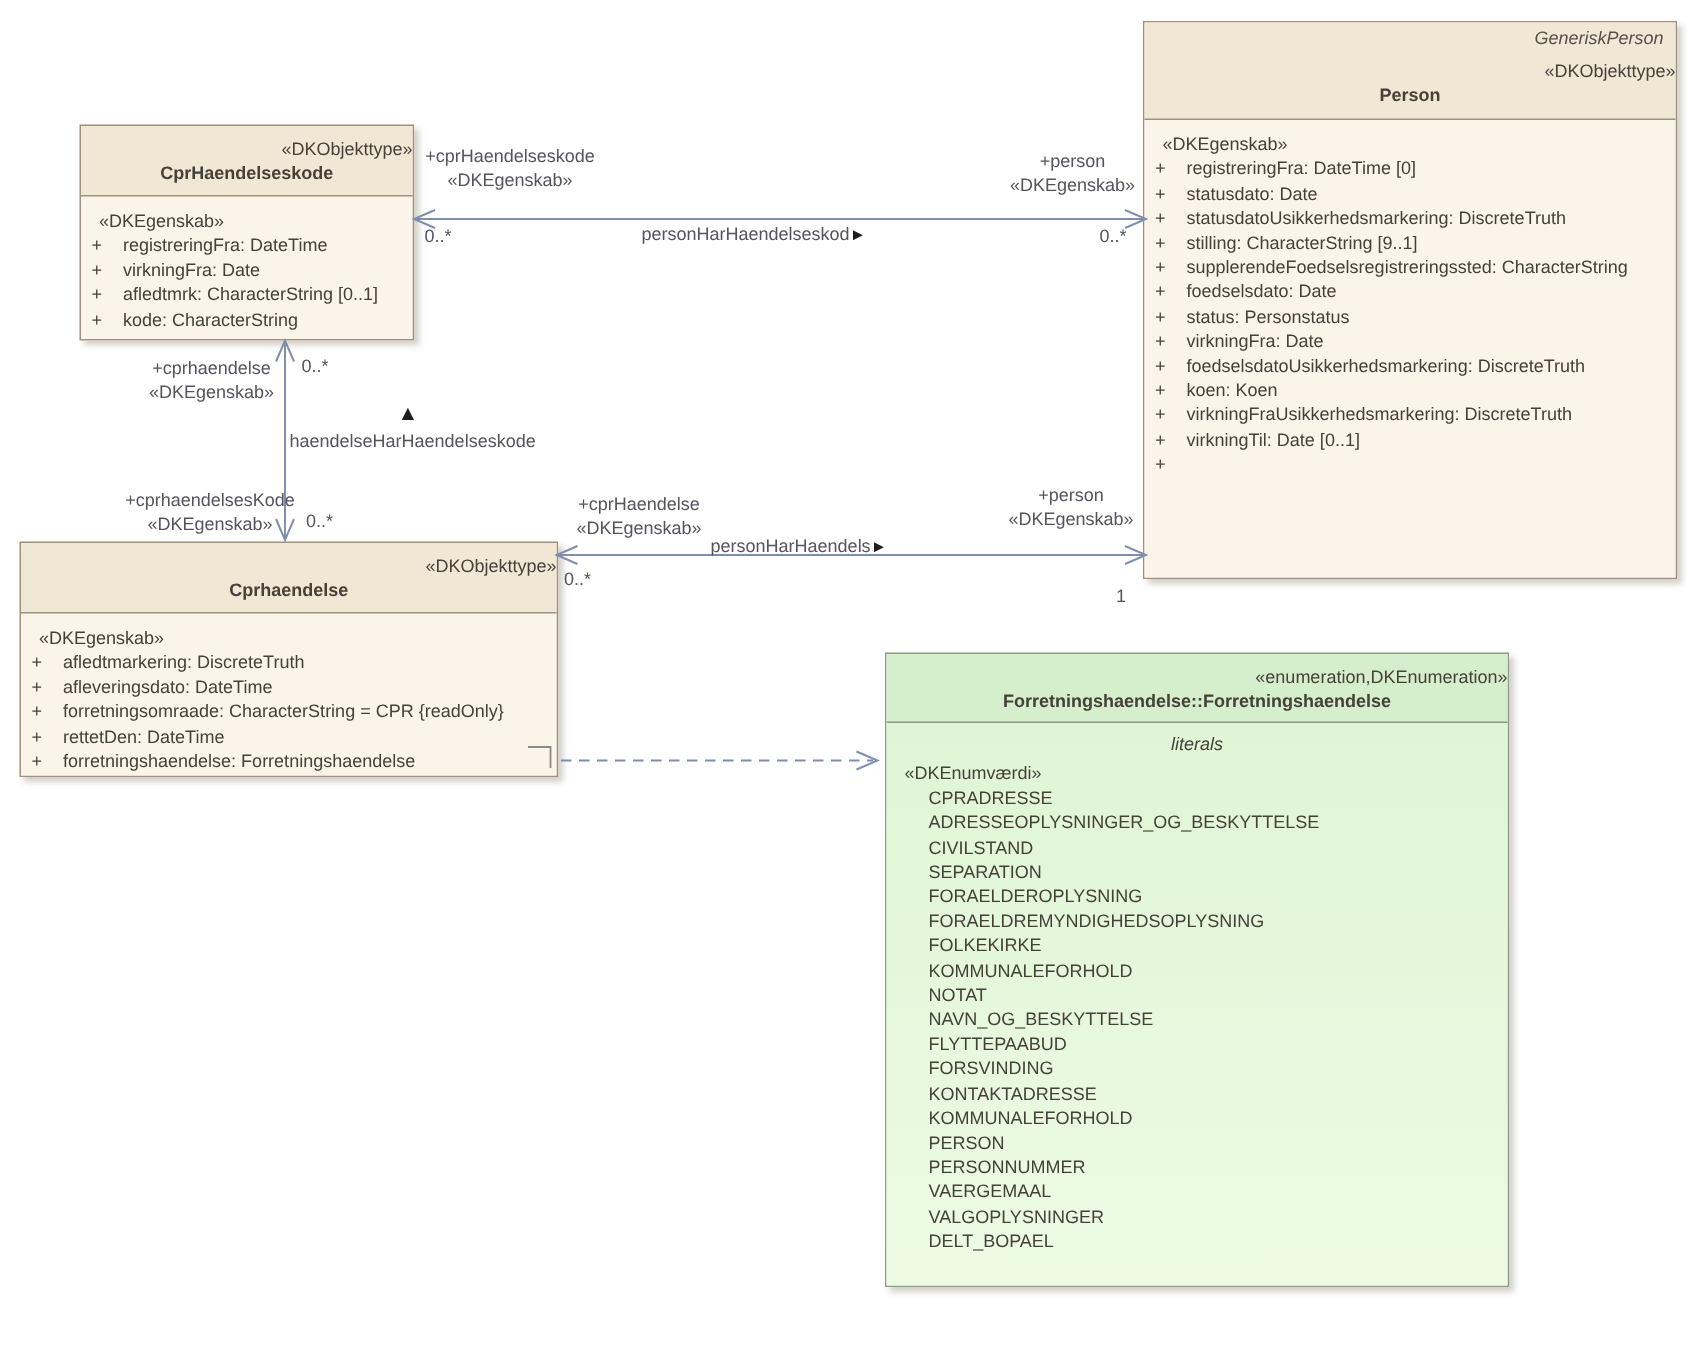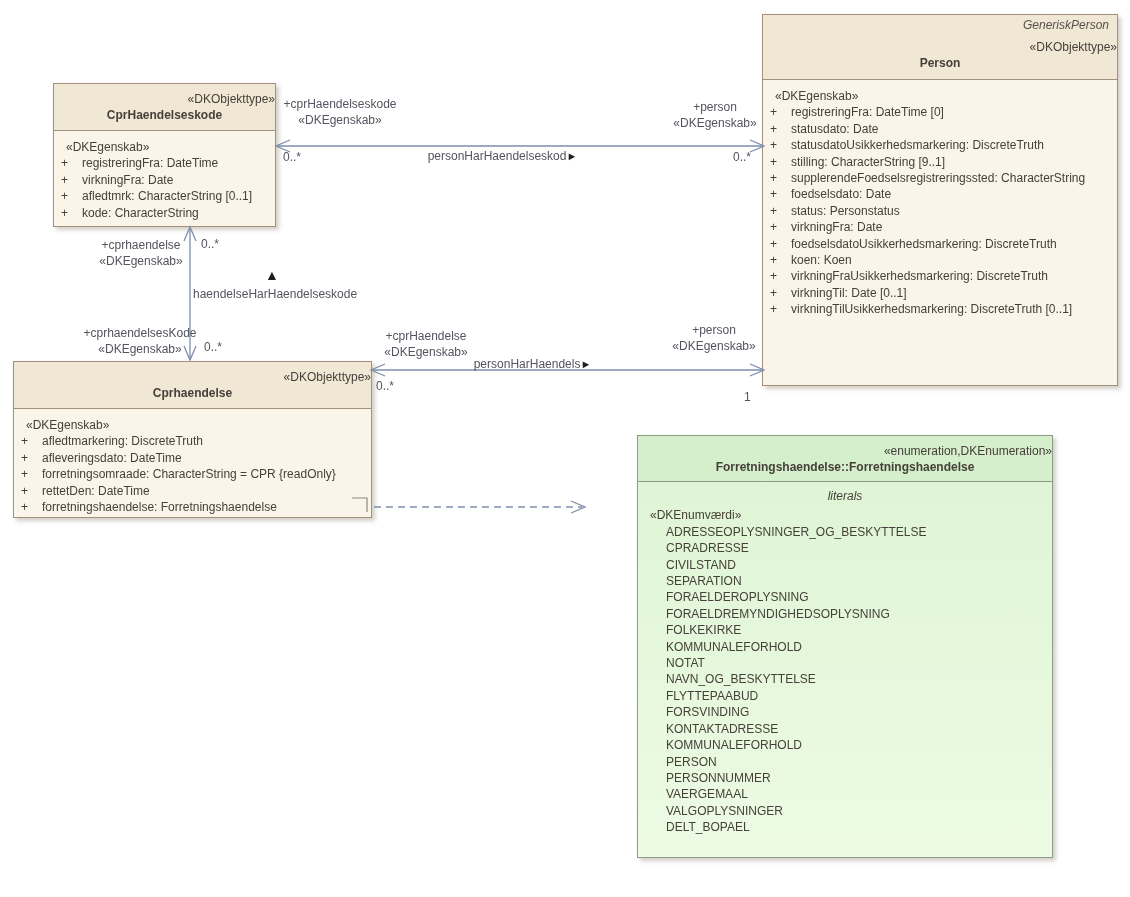--- a/index.html
+++ b/index.html
@@ -18,21 +18,21 @@
   .stereotype{font-size:12px;line-height:16px;text-align:right;}
   .cls-name{font-size:12px;font-weight:bold;line-height:16px;}
   .annotation{position:absolute;top:3px;right:8px;font-style:italic;font-size:12px;color:#56514a;margin-left:16px;}
   .attr-heading{padding-left:12px;}
   .attr-row{display:flex;}
   .attr-row .vis{flex:none;width:21px;padding-left:7px;}
   .attr-row .txt{white-space:nowrap;}
 
   
   .uml-enum{--class-border:var(--enum-border,#8C9C86);
-    border-color:var(--enum-border,#8C9C86);margin-left:47px;}
+    border-color:var(--enum-border,#8C9C86);}
   .uml-enum .hdr{background:var(--enum-header-fill,#D5EECB);
     border-bottom:1px solid var(--enum-border,#8C9C86);}
   .uml-enum .bdy{background:linear-gradient(to bottom,
     var(--enum-body-top,#DFF5D5),var(--enum-body-bottom,#EDFBE4));}
   .compartment-label{text-align:center;font-style:italic;padding:2px 0 3px 0;}
   .enum-row{padding-left:28px;}
 
   
   .conn-label{position:absolute;font-size:12px;line-height:16px;color:var(--label-text,#53545E);white-space:nowrap;}
   .center{text-align:center;}
@@ -130,21 +130,20 @@
           <div class="attr-row">
             <span class="vis">+</span>
             <span class="txt">virkningFraUsikkerhedsmarkering: DiscreteTruth</span>
           </div>
           <div class="attr-row">
             <span class="vis">+</span>
             <span class="txt">virkningTil: Date [0..1]</span>
           </div>
           <div class="attr-row">
             <span class="vis">+</span>
-            <span class="txt">virkningTilUsikkerhedsmarkering: DiscreteTruth [0..1]</span>
           </div>
         </div>
     </div>
   </div>
 
   <div class="uml-class" style="left:13px;top:361px;width:357px;height:155px;">
     <div class="hdr" style="padding-top:7px;height:39px;">
       <div class="stereotype">«DKObjekttype»</div>
       <div class="cls-name">Cprhaendelse</div>
     </div>
@@ -177,22 +176,22 @@
 
   <div class="uml-class uml-enum" style="left:590px;top:435px;width:414px;height:421px;">
     <div class="hdr" style="padding-top:7px;height:38px;">
       <div class="stereotype">«enumeration,DKEnumeration»</div>
       <div class="cls-name">Forretningshaendelse::Forretningshaendelse</div>
     </div>
     <div class="bdy" style="padding-top:4px;">
       <div class="compartment-label">literals</div>
       <div class="attr-heading">«DKEnumværdi»</div>
       <div>
+          <div class="enum-row">CPRADRESSE</div>
           <div class="enum-row">ADRESSEOPLYSNINGER_OG_BESKYTTELSE</div>
-          <div class="enum-row">CPRADRESSE</div>
           <div class="enum-row">CIVILSTAND</div>
           <div class="enum-row">SEPARATION</div>
           <div class="enum-row">FORAELDEROPLYSNING</div>
           <div class="enum-row">FORAELDREMYNDIGHEDSOPLYSNING</div>
           <div class="enum-row">FOLKEKIRKE</div>
           <div class="enum-row">KOMMUNALEFORHOLD</div>
           <div class="enum-row">NOTAT</div>
           <div class="enum-row">NAVN_OG_BESKYTTELSE</div>
           <div class="enum-row">FLYTTEPAABUD</div>
           <div class="enum-row">FORSVINDING</div>

